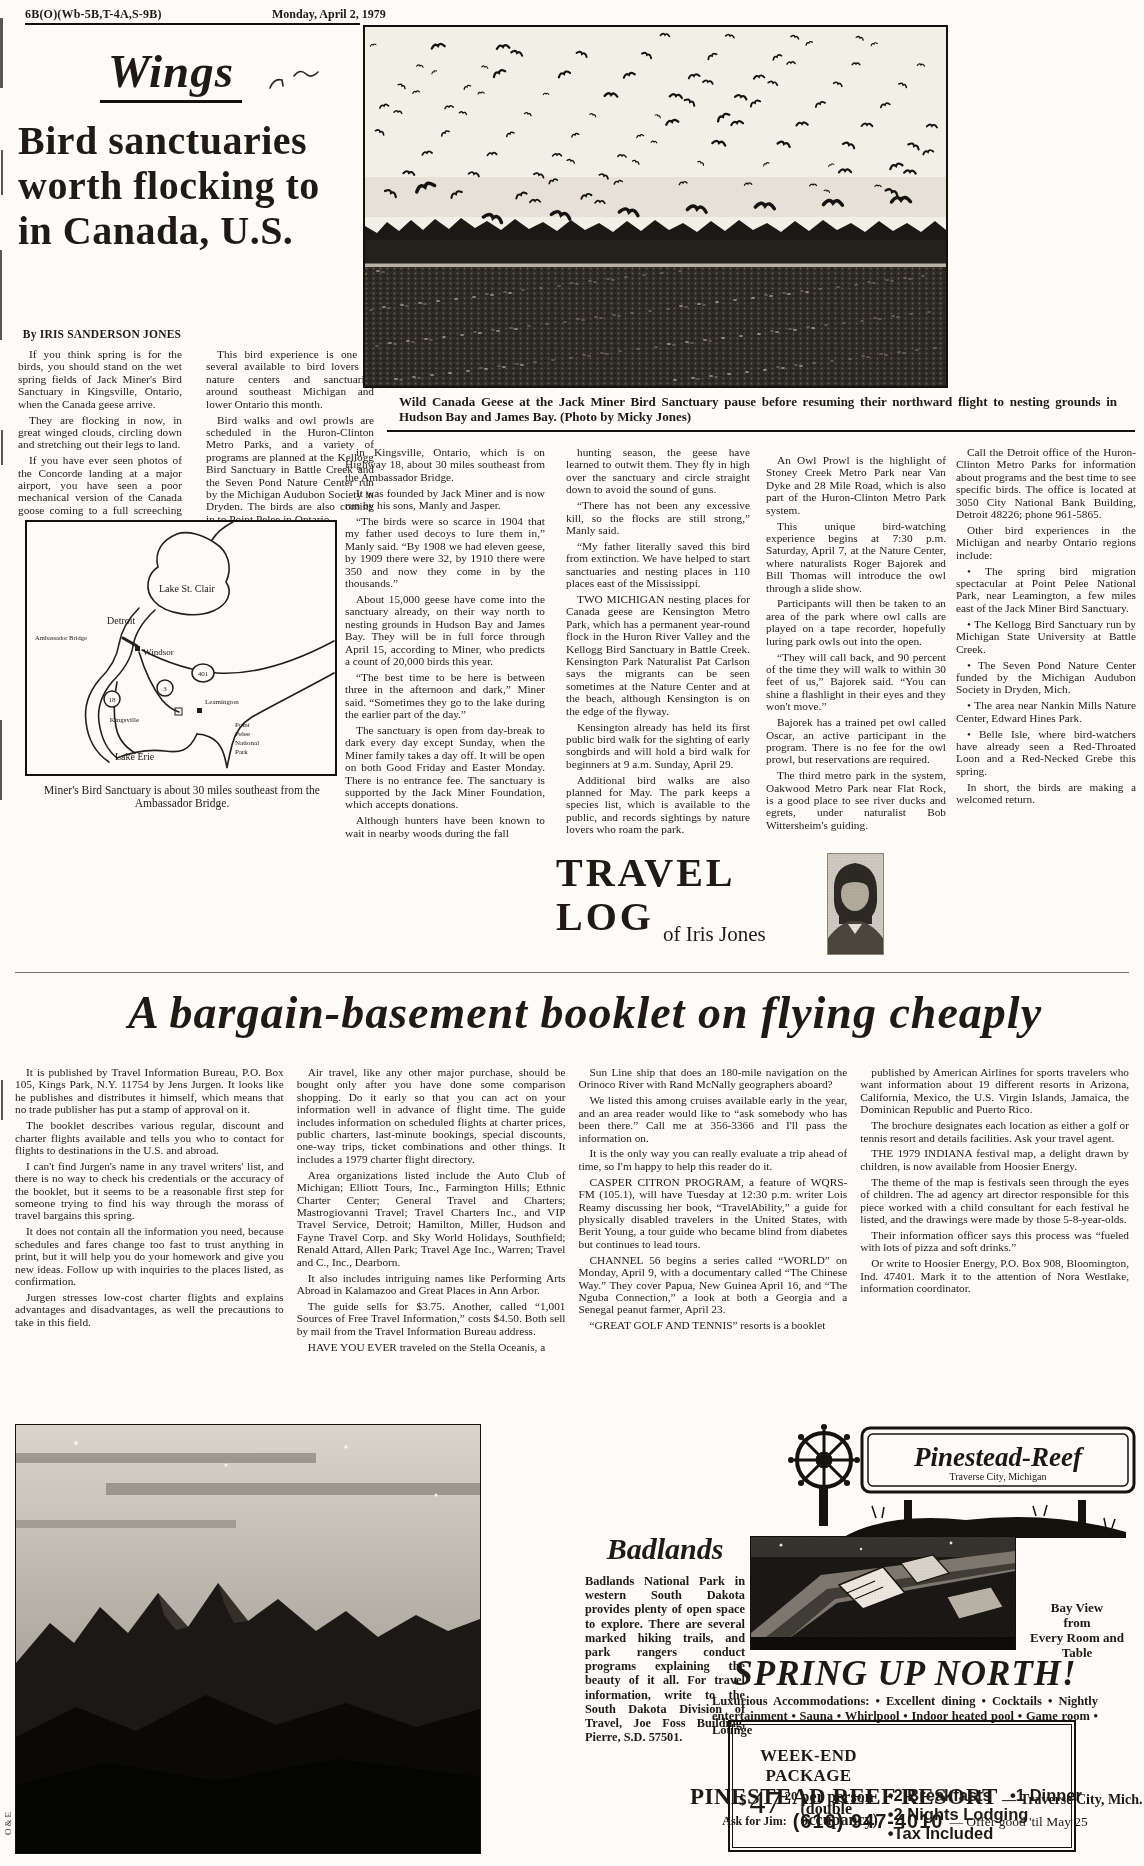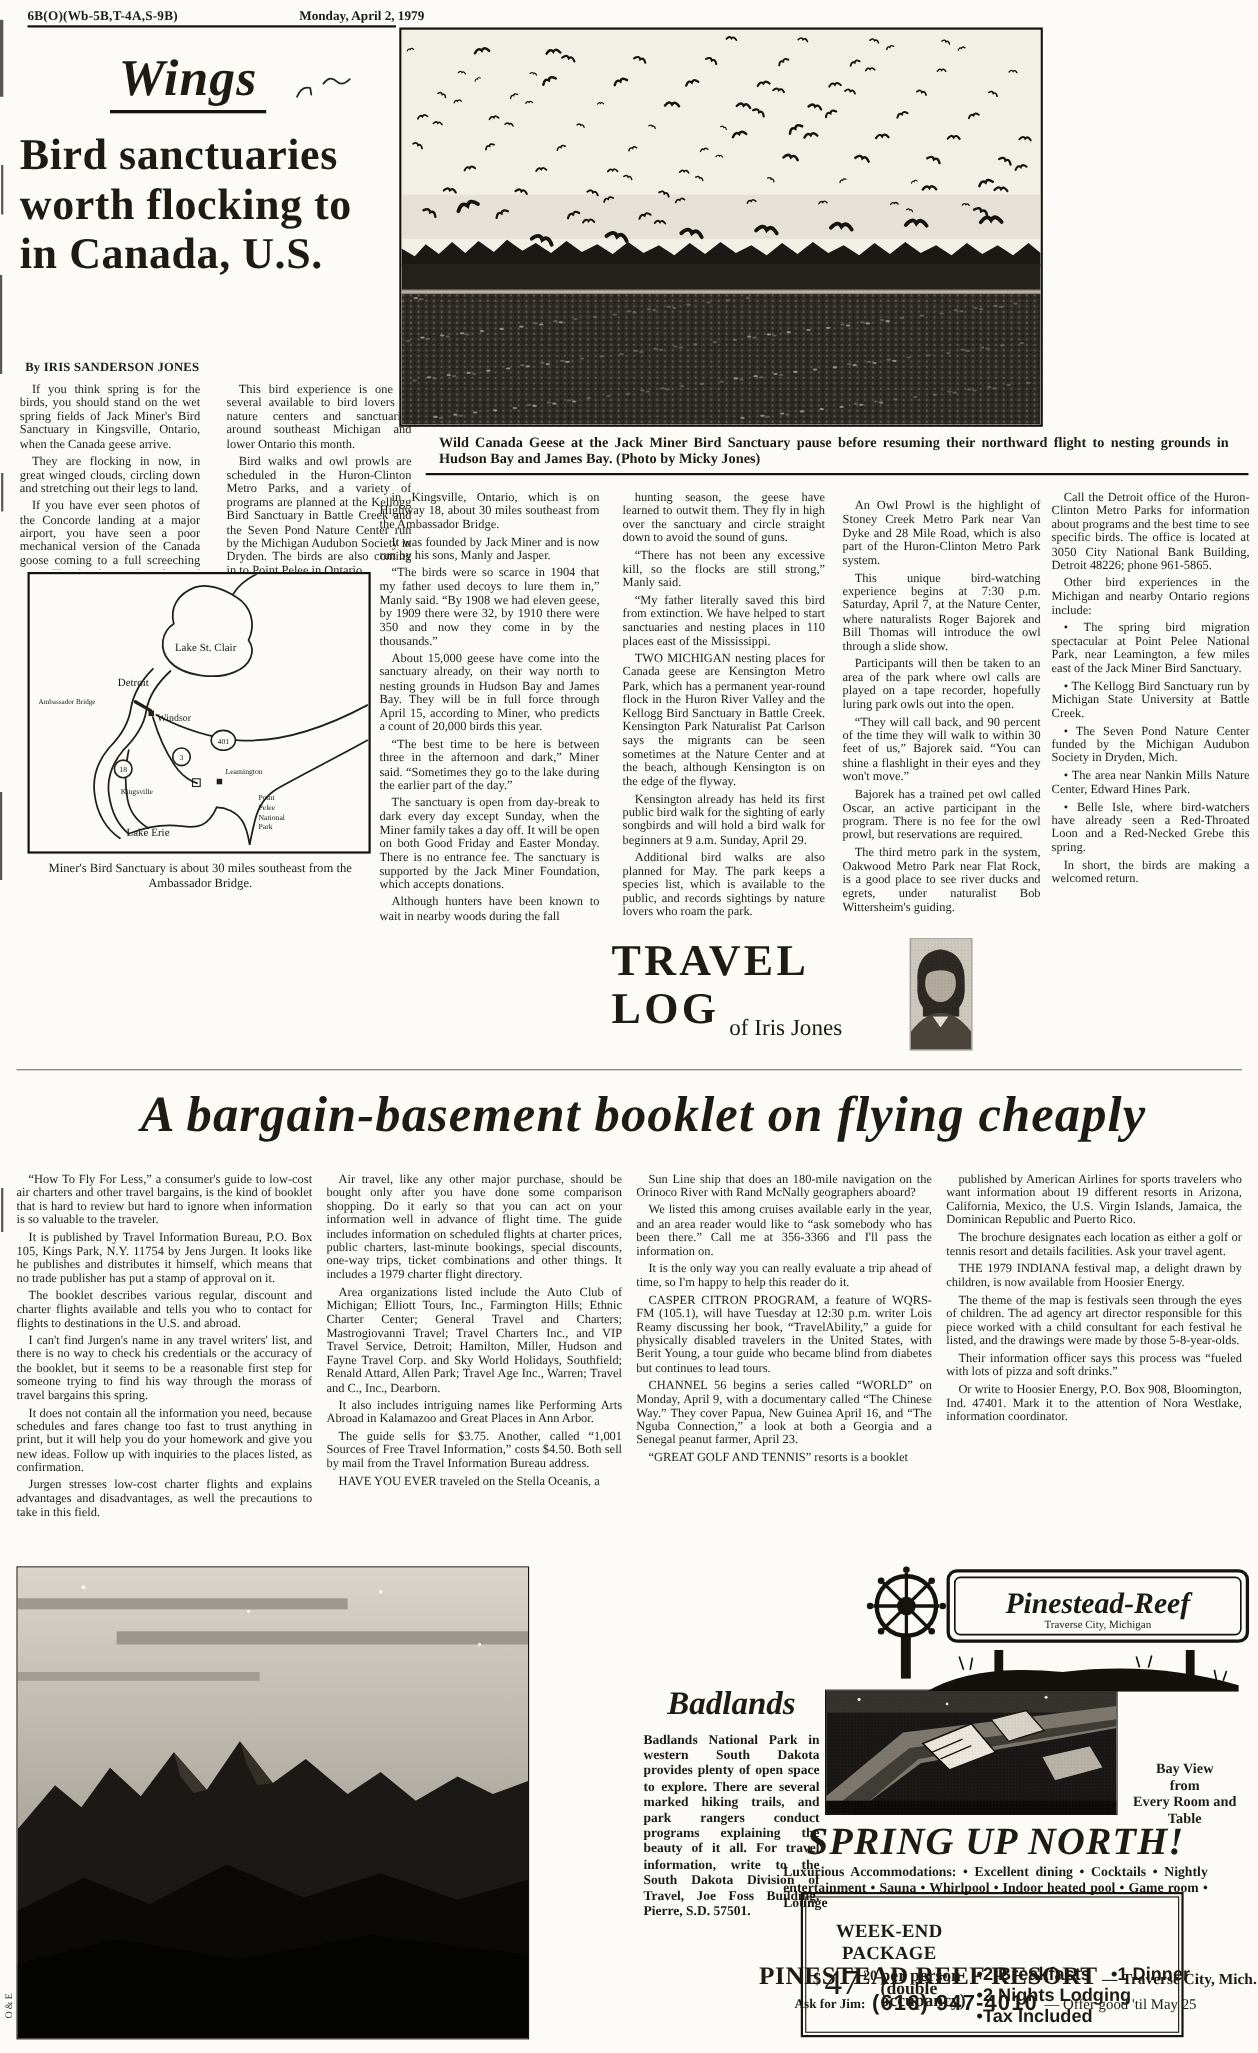--- a/index.html
+++ b/index.html
@@ -485,21 +485,20 @@
     <rect width="55" height="100" fill="url(#halftone)" opacity=".25"></rect>
   </svg>
 </div>
 
 <div class="abs rule" style="left:15px;top:972px;width:1114px;height:1px;opacity:.6;"></div>
 <div class="abs booklet-headline" style="left:70px;top:986px;width:1030px;">A bargain-basement  booklet on flying cheaply</div>
 
 <div class="abs bkcols" style="left:15px;top:1066px;width:1114px;height:334px;">
   <div class="bodycol" style="height:334px;">
 
-  <p>“How To Fly For Less,” a consumer's guide to low-cost air charters and other travel bargains, is the kind of booklet that is hard to review but hard to ignore when information is so valuable to the traveler.</p>
       <p>It is published by Travel Information Bureau, P.O. Box 105, Kings Park, N.Y. 11754 by Jens Jurgen. It looks like he publishes and distributes it himself, which means that no trade publisher has put a stamp of approval on it.</p>
       <p>The booklet describes various regular, discount and charter flights available and tells you who to contact for flights to destinations in the U.S. and abroad.</p>
       <p>I can't find Jurgen's name in any travel writers' list, and there is no way to check his credentials or the accuracy of the booklet, but it seems to be a reasonable first step for someone trying to find his way through the morass of travel bargains this spring.</p>
       <p>It does not contain all the information you need, because schedules and fares change too fast to trust anything in print, but it will help you do your homework and give you new ideas. Follow up with inquiries to the places listed, as confirmation.</p>
       <p>Jurgen stresses low-cost charter flights and explains advantages and disadvantages, as well the precautions to take in this field.</p>
     </div>
   <div class="bodycol" style="height:334px;">
 
   <p>Air travel, like any other major purchase, should be bought only after you have done some comparison shopping. Do it early so that you can act on your information well in advance of flight time. The guide includes information on scheduled flights at charter prices, public charters, last-minute bookings, special discounts, one-way trips, ticket combinations and other things. It includes a 1979 charter flight directory.</p>
       <p>Area organizations listed include the Auto Club of Michigan; Elliott Tours, Inc., Farmington Hills; Ethnic Charter Center; General Travel and Charters; Mastrogiovanni Travel; Travel Charters Inc., and VIP Travel Service, Detroit; Hamilton, Miller, Hudson and Fayne Travel Corp. and Sky World Holidays, Southfield; Renald Attard, Allen Park; Travel Age Inc., Warren; Travel and C., Inc., Dearborn.</p>

